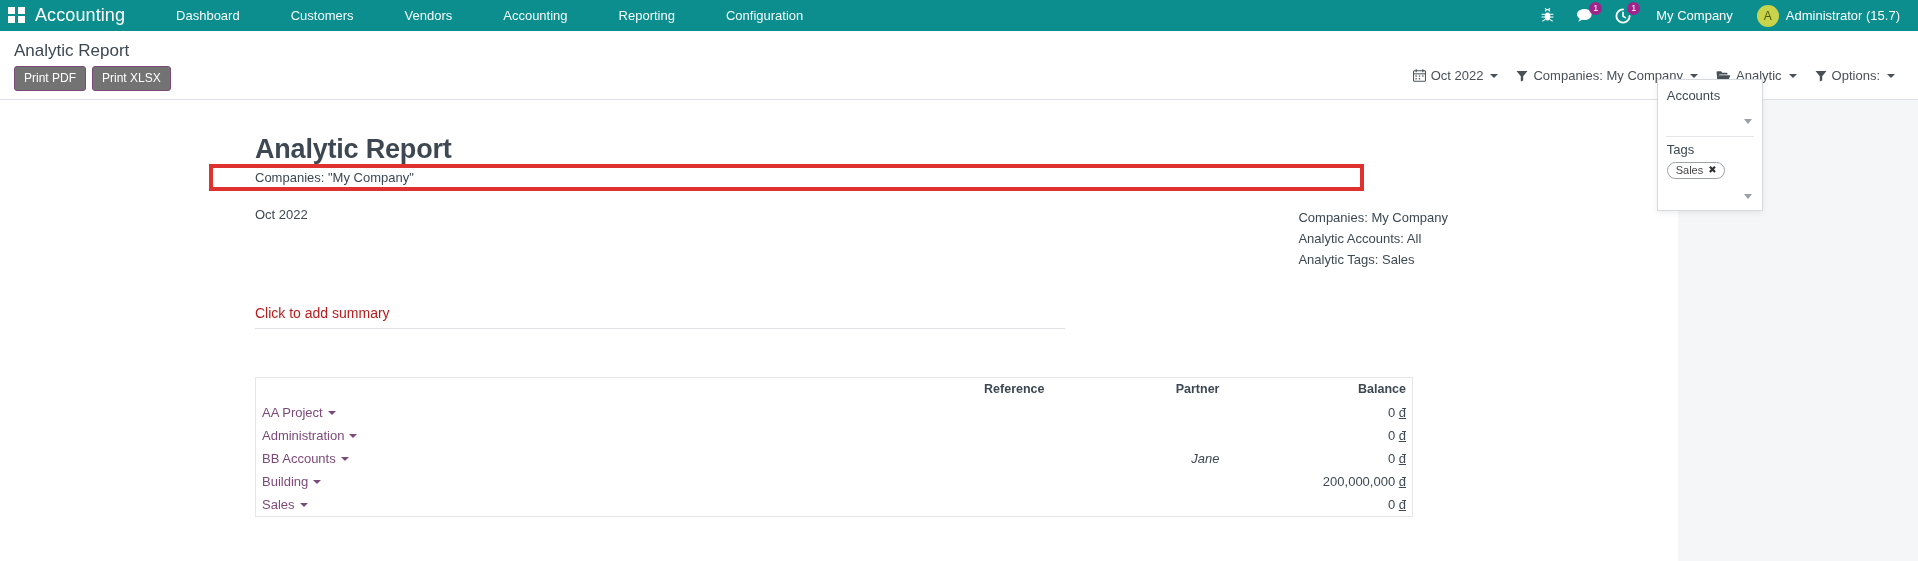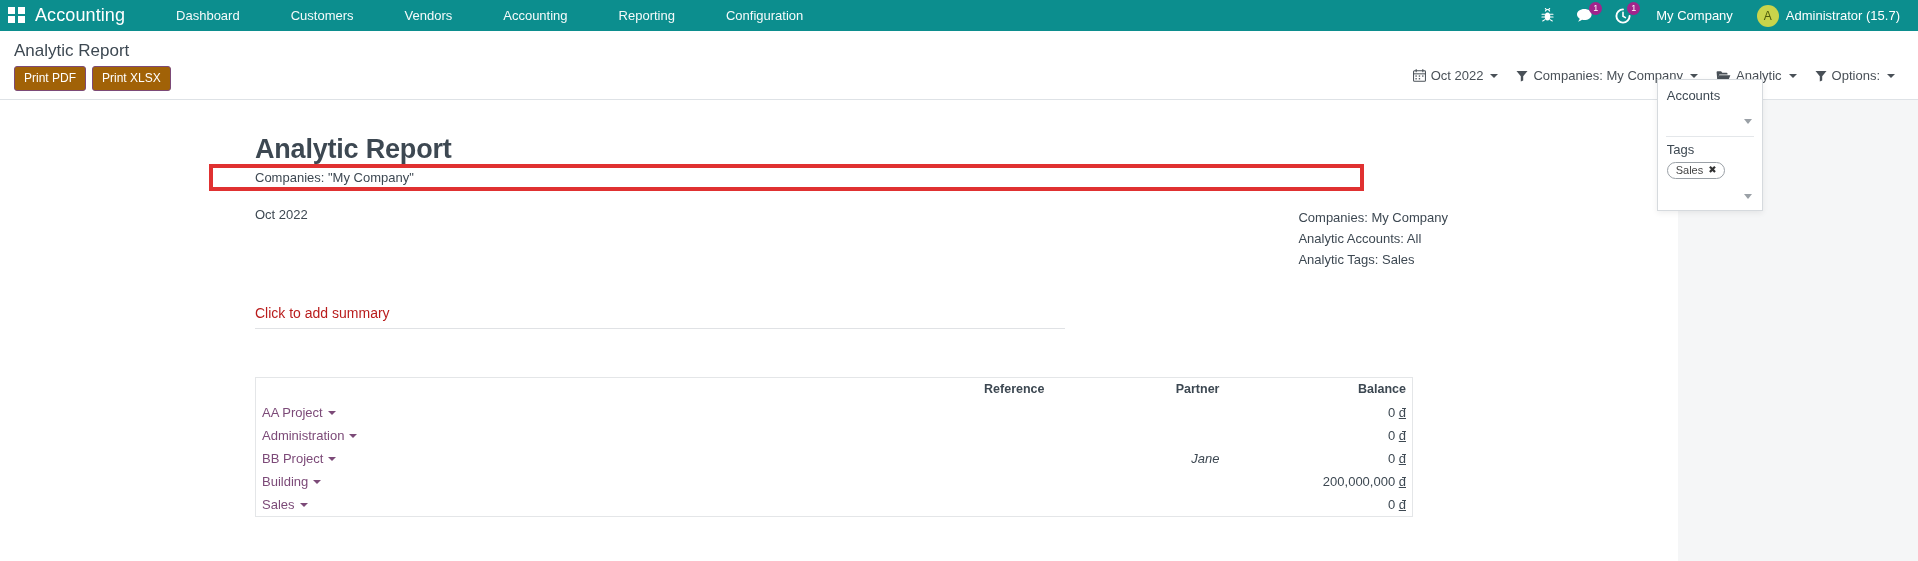--- a/index.html
+++ b/index.html
@@ -118,21 +118,21 @@
   .breadcrumb {
     font-size: 17px;
     color: #3d4852;
     line-height: 22px;
     margin: 3px 0 2px 0;
     font-weight: 400;
   }
   .cp-row { display: flex; align-items: flex-start; }
   .cp-left { display: flex; gap: 6px; padding-top: 2px; }
   .btn-print {
-    background: #a16207;
+    background: #737373;
     border: 1px solid #7C4A78;
     color: #ffffff;
     font-size: 12px;
     line-height: 1;
     padding: 5px 9px 6px 9px;
     border-radius: 3px;
     cursor: pointer;
     font-family: "Liberation Sans", sans-serif;
     white-space: nowrap;
   }
@@ -498,21 +498,21 @@
         <tr>
           <td class="cell-name">
             <a>Administration</a><span class="mini-caret"></span>
           </td>
           <td class="cell-ref"></td>
           <td class="cell-partner"></td>
           <td class="cell-balance"><span>0</span> <span class="cur">đ</span></td>
         </tr>
         <tr>
           <td class="cell-name">
-            <a>BB Project</a><span class="mini-caret"></span>
+            <a>BB Accounts</a><span class="mini-caret"></span>
           </td>
           <td class="cell-ref"></td>
           <td class="cell-partner">Jane</td>
           <td class="cell-balance"><span>0</span> <span class="cur">đ</span></td>
         </tr>
         <tr>
           <td class="cell-name">
             <a>Building</a><span class="mini-caret"></span>
           </td>
           <td class="cell-ref"></td>

